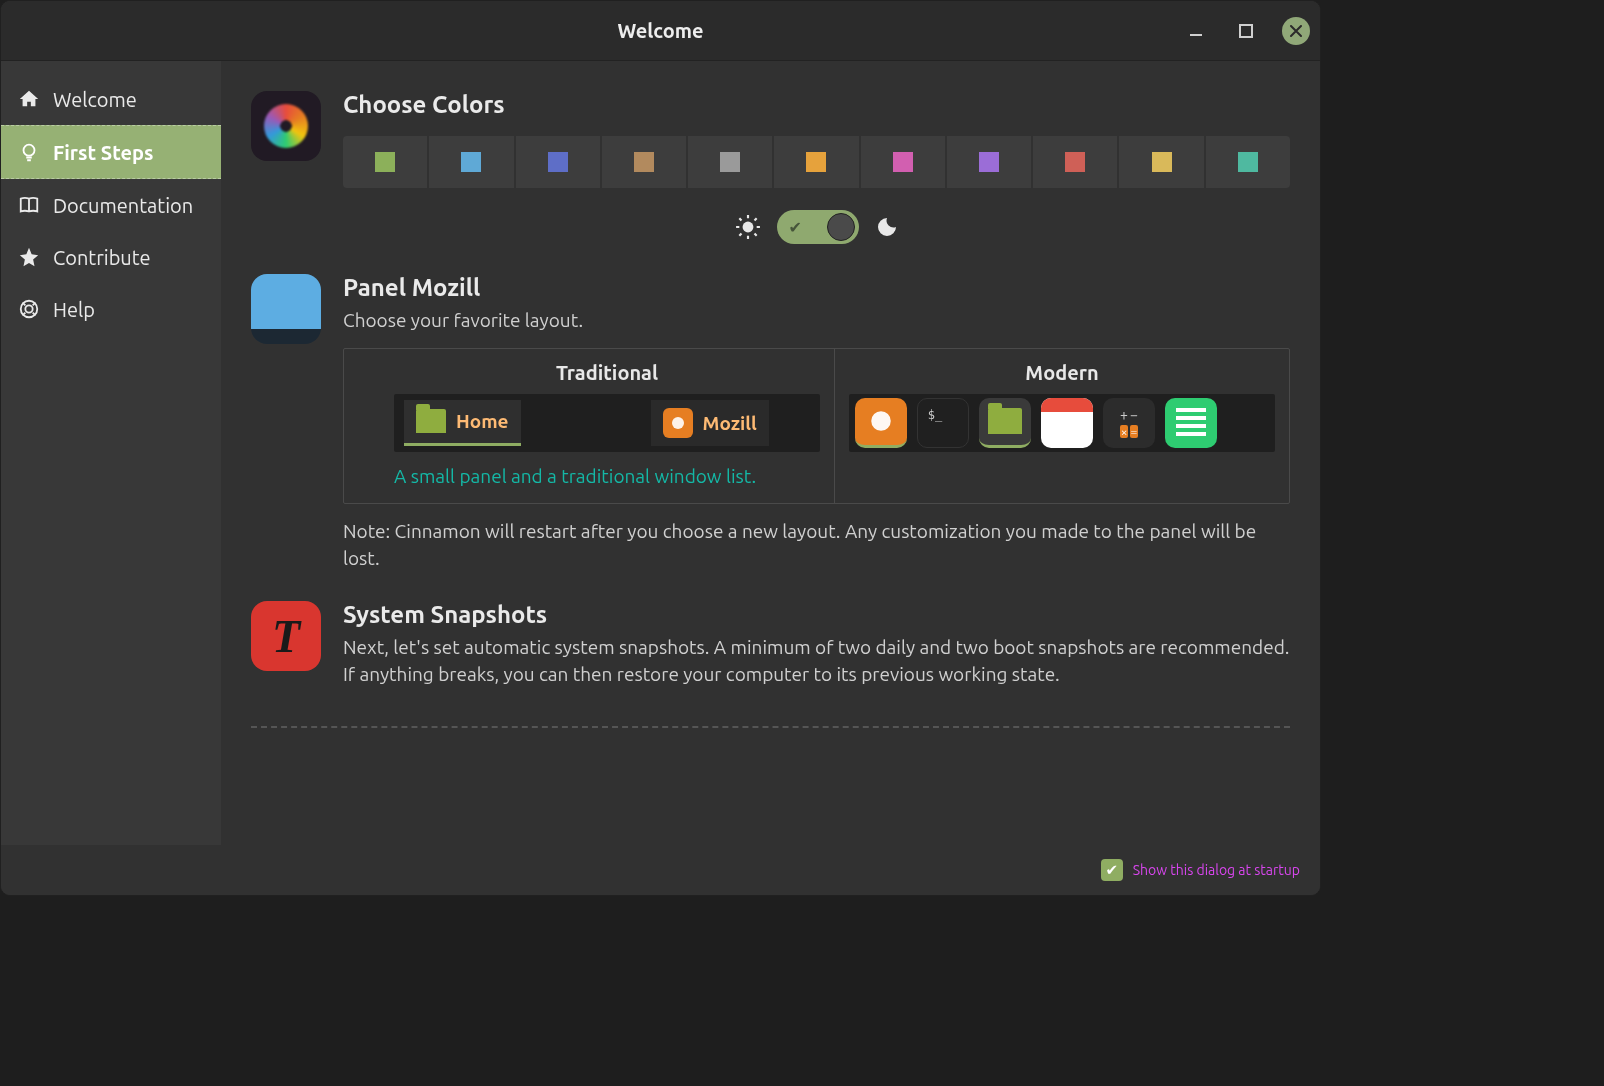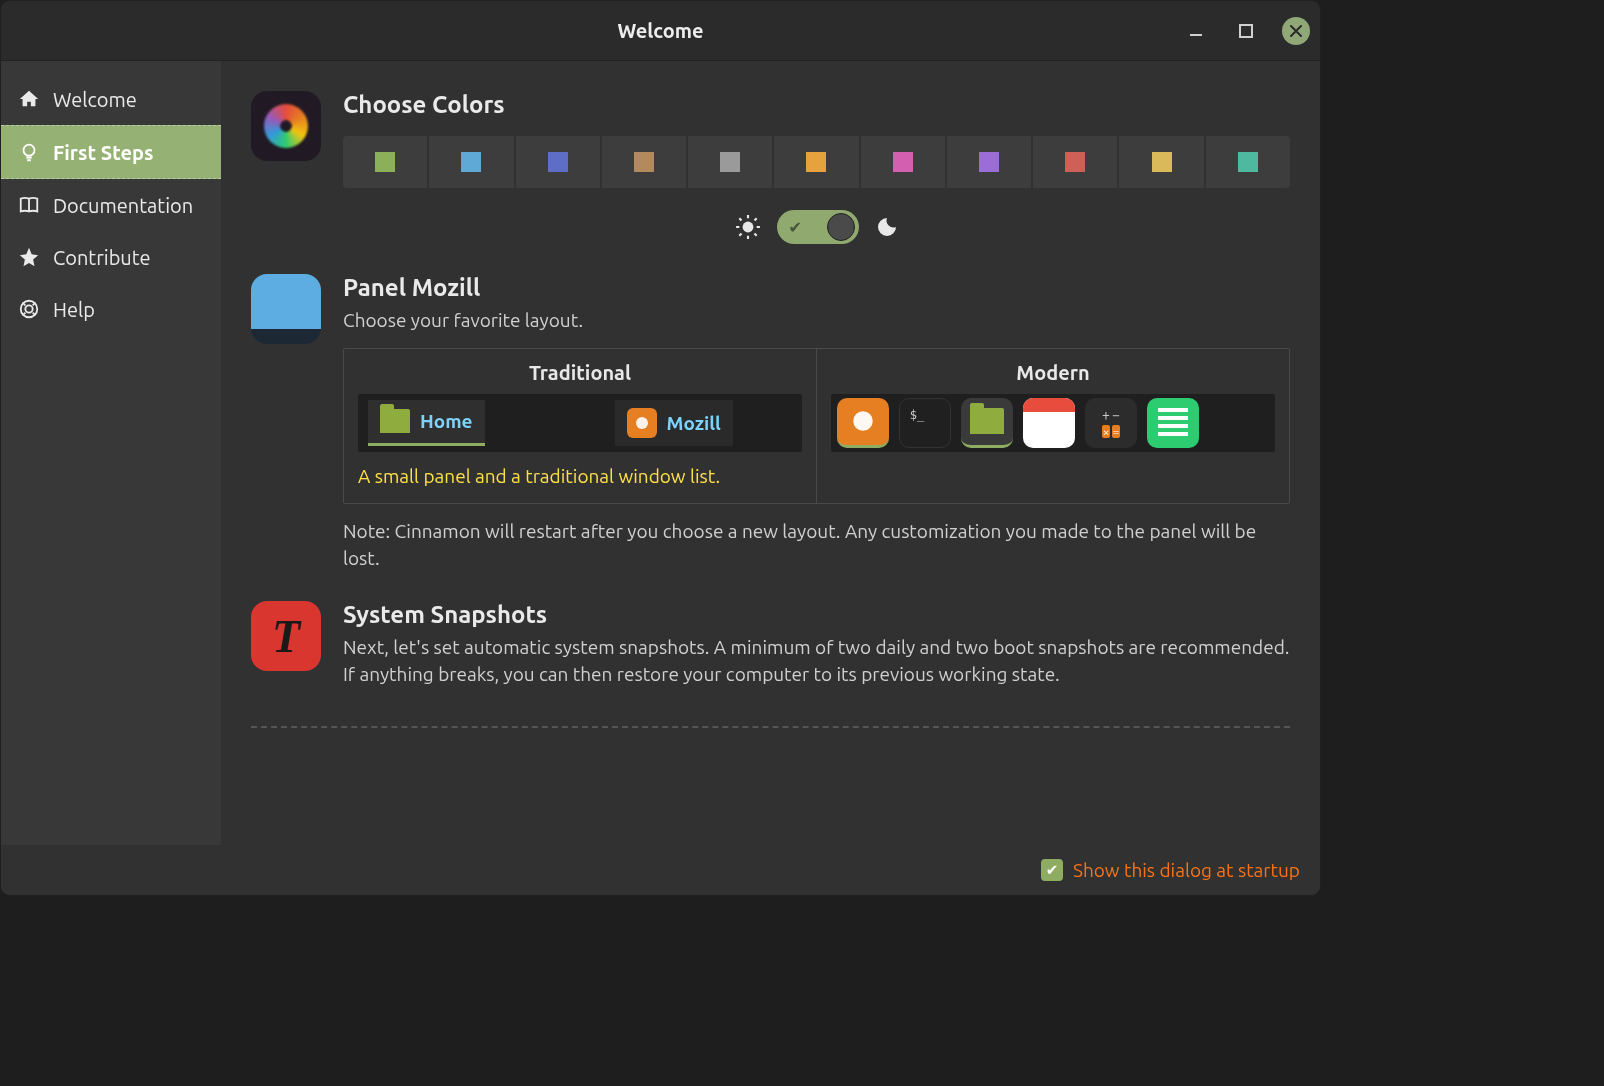--- a/index.html
+++ b/index.html
@@ -175,20 +175,21 @@
     background: #4a4a4a;
     border: 1px solid #222;
     border-radius: 50%;
   }
   
   .layout-grid {
     display: flex;
     border: 1px solid #4a4a4a;
     border-radius: 2px;
     margin-top: 14px;
+    padding-left: 36px;
   }
   .layout-card {
     flex: 1;
     padding: 12px 14px 14px 14px;
     cursor: pointer;
   }
   .layout-card:first-child { border-right: 1px solid #4a4a4a; }
   .layout-card-title {
     text-align: center;
     font-size: 20px;
@@ -224,21 +225,21 @@
   }
   .trad-folder::before {
     content: '';
     position: absolute;
     top: -5px; left: 0;
     width: 14px; height: 6px;
     background: #8fad3f;
     border-radius: 2px 2px 0 0;
   }
   .trad-label {
-    color: #7dd3fc; font-weight: 600; font-size: 19px;
+    color: #fdba74; font-weight: 600; font-size: 19px;
   }
   .trad-ff {
     width: 30px; height: 30px;
     background: #e67e22;
     border-radius: 6px;
     display:flex;align-items:center;justify-content:center;color:#fff;
   }
   .layout-preview.modern {
     padding: 4px 6px;
     gap: 10px;
@@ -253,21 +254,21 @@
   .mod-icon.active { border-bottom: 3px solid #8fad62; }
   .mod-ff { background: #e67e22; }
   .mod-term { background: #202020; border:1px solid #333; }
   .mod-folder-wrap { background: #3a3a3a; }
   .mod-cal { background: #fff; position:relative; }
   .mod-cal::before { content:''; position:absolute; top:0;left:0;right:0;height:14px;background:#e74c3c;border-radius:10px 10px 0 0; }
   .mod-calc { background: #2c2c2c; }
   .mod-sheet { background: #2ecc71; }
   .layout-card-desc {
     font-size: 19px;
-    color: #fde047;
+    color: #14b8a6;
     line-height: 1.35;
     margin-top: 12px;
   }
   
   .dashed-div {
     border-top: 2px dashed #555;
     margin-top: 8px;
   }
   
   .footer {
@@ -279,21 +280,21 @@
     background: #313131;
   }
   .checkbox {
     width: 22px; height: 22px;
     background: #8fad62;
     border-radius: 4px;
     display:flex;align-items:center;justify-content:center;
     color:#fff; font-size:15px; font-weight:bold;
     margin-right: 10px;
   }
-  .footer-label { font-size: 19px; color: #f97316; }
+  .footer-label { font-size: 14px; color: #d946ef; }
   svg { display:block; }
 
   
   .dc-icon { background: #211a24; }
   .dc-wheel {
     width: 44px; height: 44px;
     border-radius: 50%;
     background: conic-gradient(#e74c3c,#e67e22,#f1c40f,#2ecc71,#3498db,#9b59b6,#e74c3c);
     filter: blur(1px);
   }

